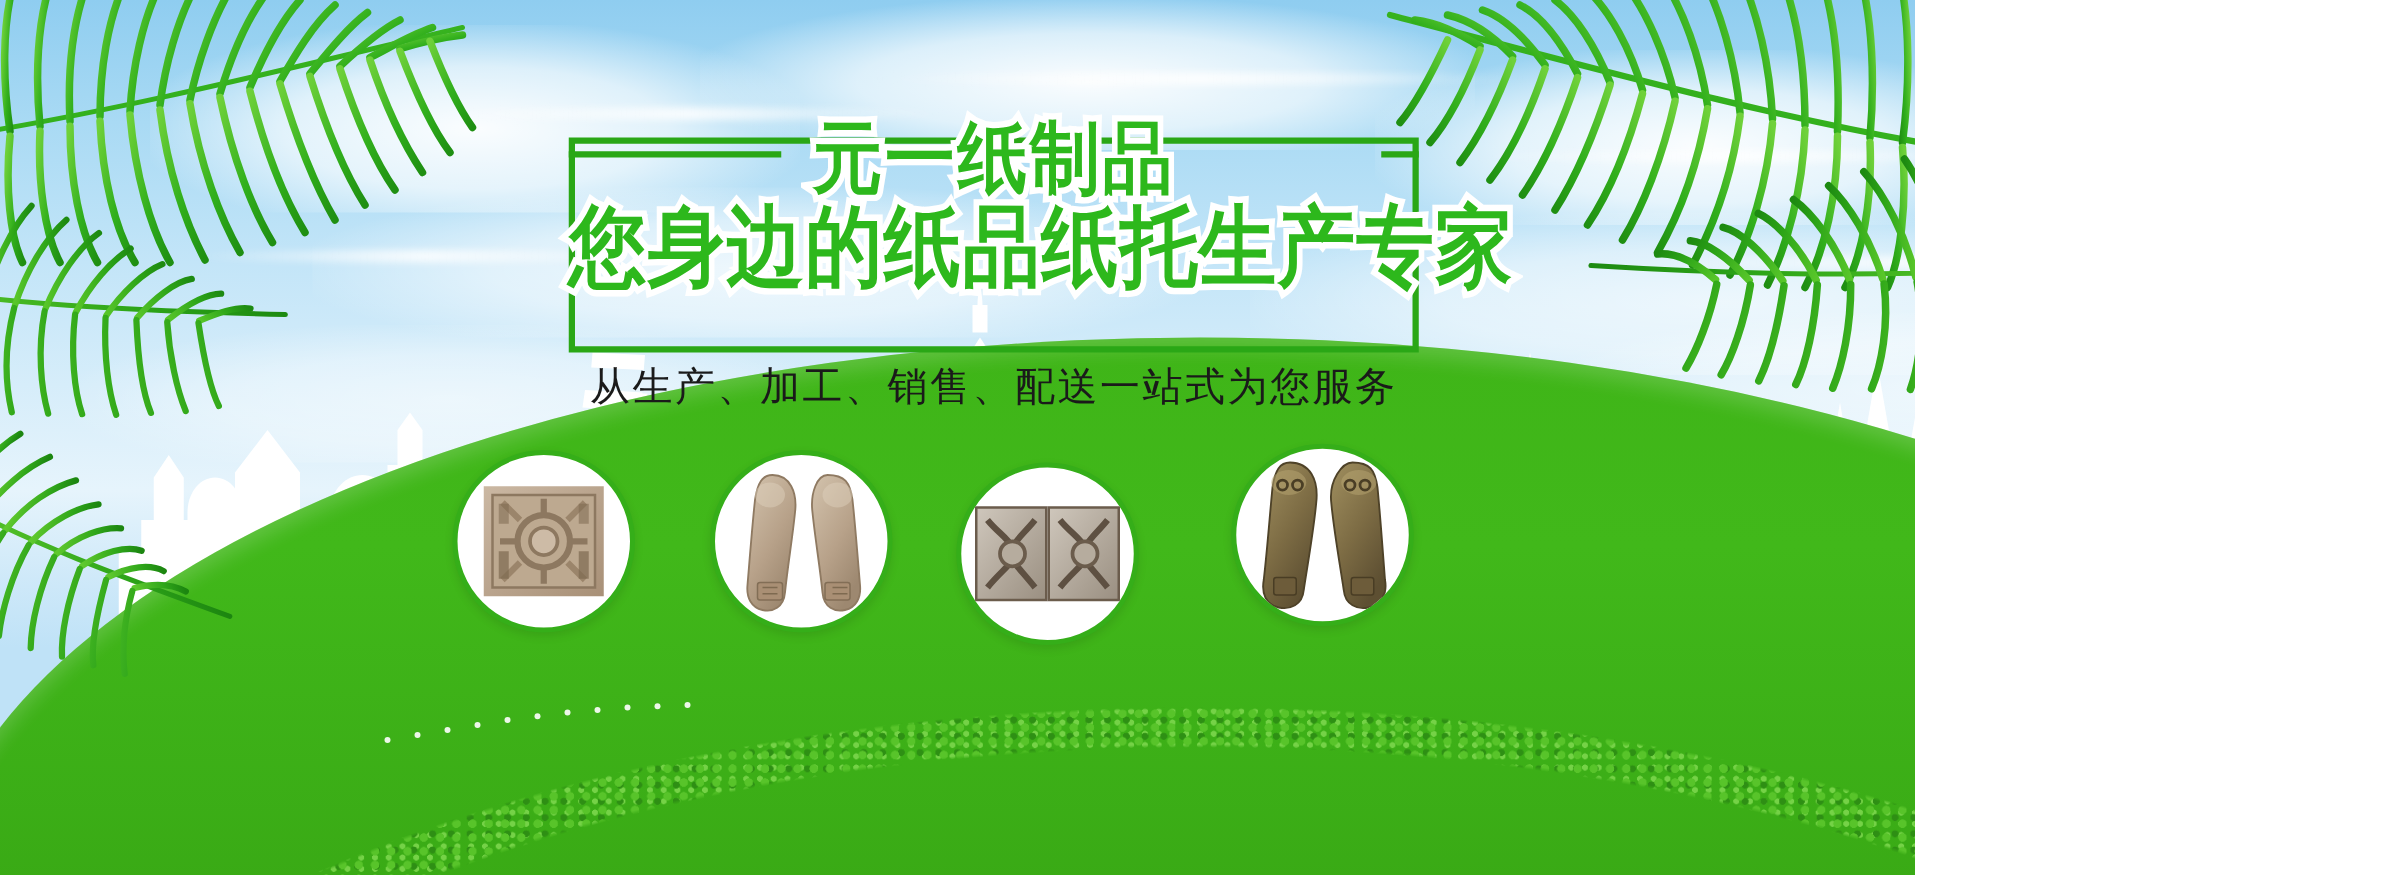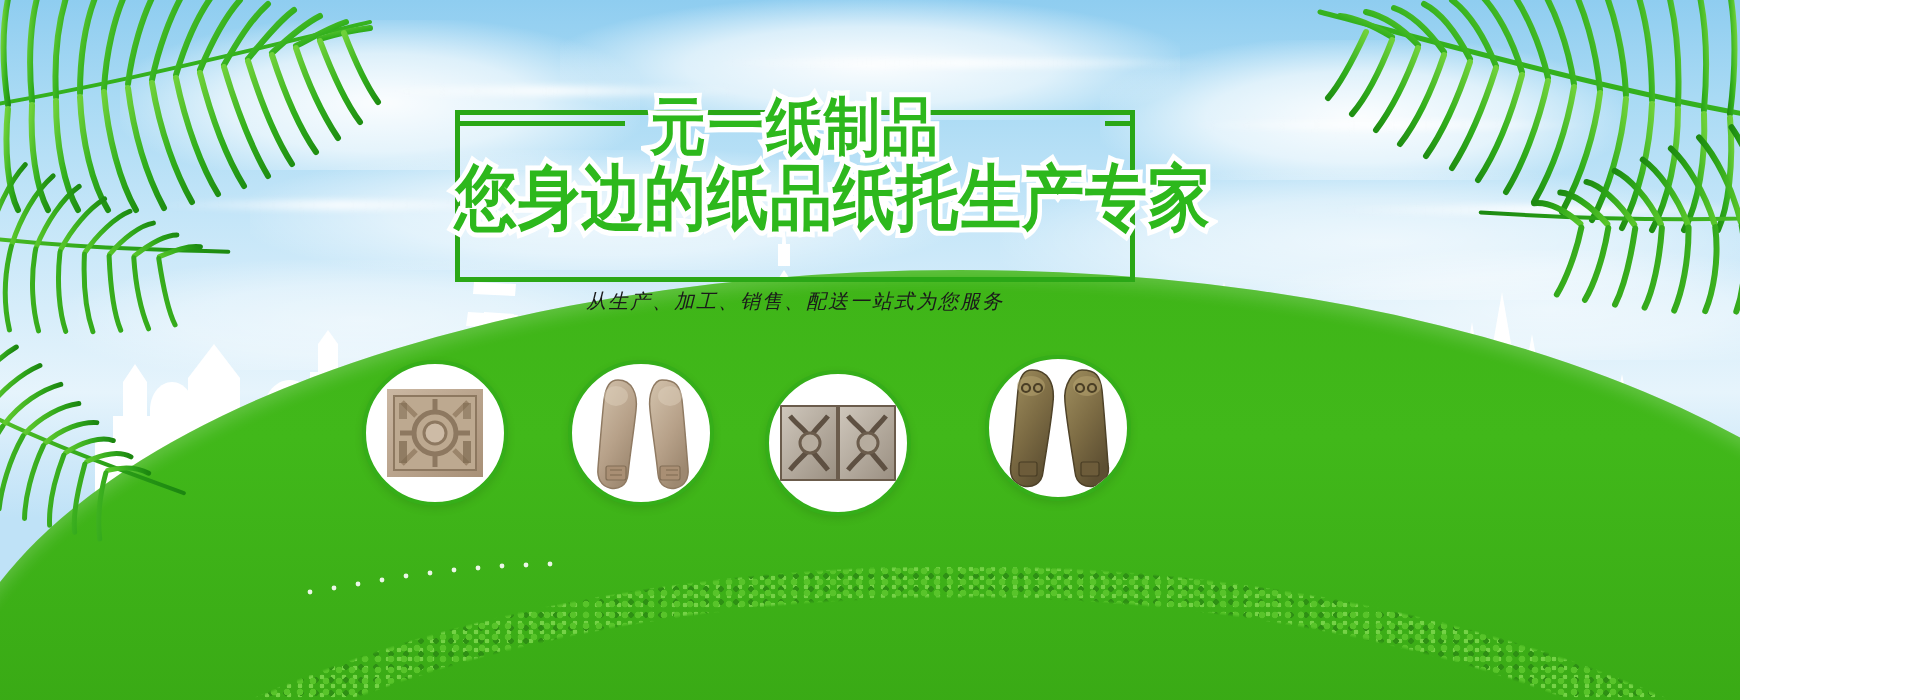--- a/index.html
+++ b/index.html
@@ -4,21 +4,21 @@
 <style>
   * { box-sizing: border-box; margin: 0; padding: 0; }
   html, body {
     width: 1920px; height: 700px;
     overflow: hidden;
     font-family: "Liberation Sans", sans-serif;
   }
 
   #banner {
     position: relative;
-    width: 1740px; height: 700px;
+    width: 1532px; height: 700px;
     overflow: hidden;
     background: linear-gradient(180deg,
       #8fcdf0 0%,
       #a9daf4 14%,
       #c3e5f8 30%,
       #d6edfa 44%,
       #e6f4fc 56%,
       #cfe9f9 66%,
       #bfe2f7 74%);
   }
@@ -137,25 +137,24 @@
     letter-spacing: 1px;
     transform: scaleY(1.14);
     transform-origin: top center;
   }
   #subtitle {
     position: absolute;
     left: 455px; top: 288px;
     width: 680px;
     text-align: center;
     font-family: "DejaVu Sans", "Liberation Sans", sans-serif;
-    font-size: 20px;
+    font-size: 32px;
     letter-spacing: 2px;
     color: #1a1a1a;
     white-space: nowrap;
-    font-style: italic;
   }
 
   
   .product {
     position: absolute;
     width: 146px; height: 146px;
     border-radius: 50%;
     background: #ffffff;
     border: 4px solid #35ae19;
     display: flex;

